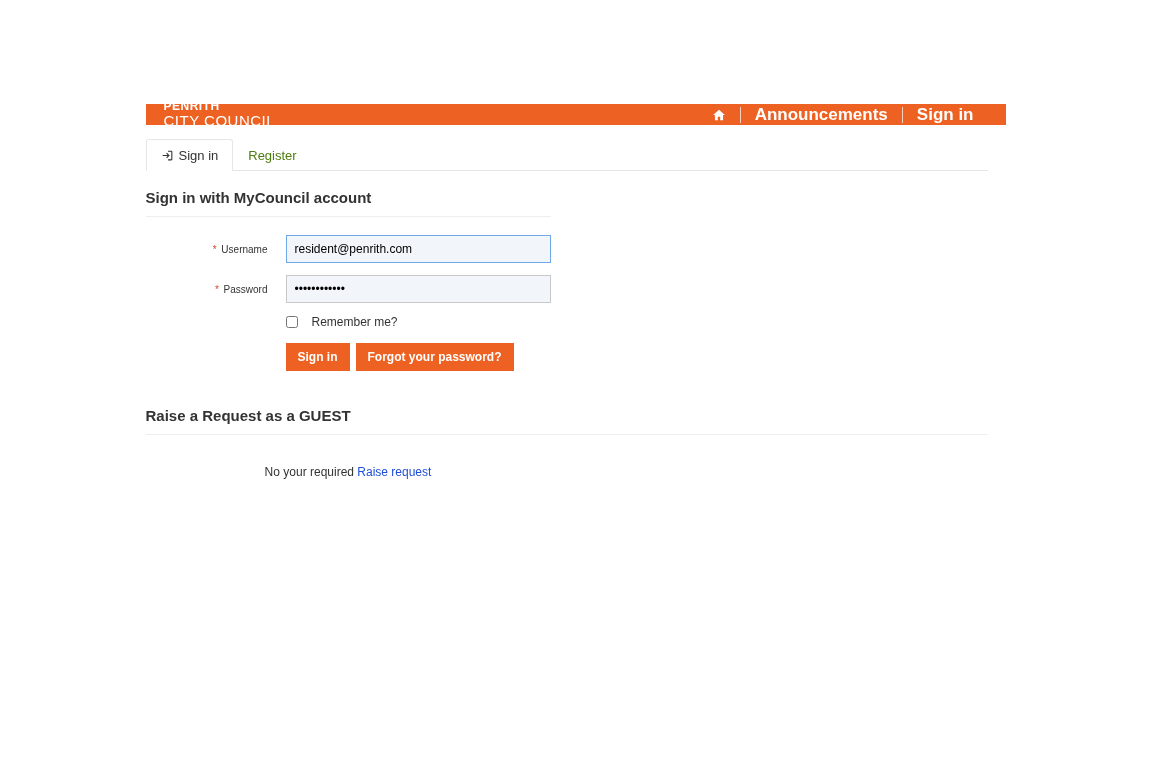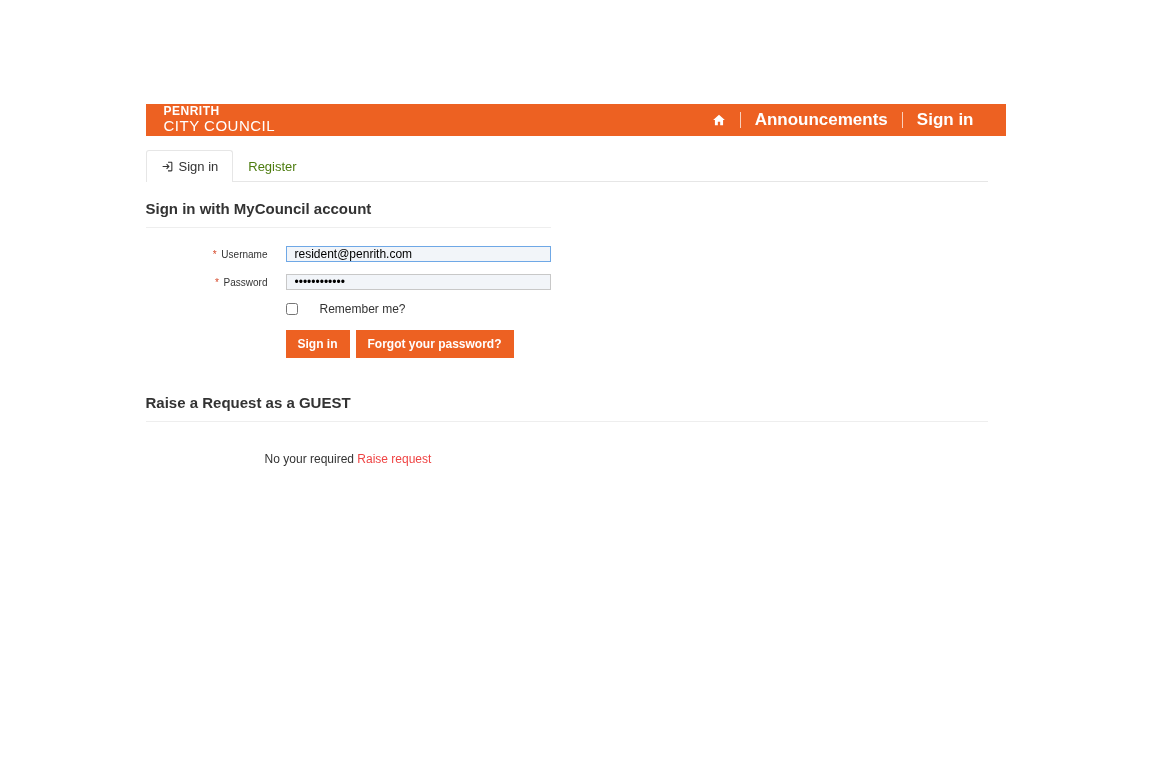--- a/index.html
+++ b/index.html
@@ -1,46 +1,46 @@
 <!DOCTYPE html>
 <html><head>
   <meta charset="utf-8">
   <style>
     * { box-sizing: border-box; margin: 0; padding: 0; }
     body { font-family: Arial, Helvetica, sans-serif; font-size: 13px; color: #333; background: #fff; }
     .page-wrap { width: 860px; margin: 0 auto; padding-top: 104px; }
-    .header-bar { background: #ed6122; height: 32px; display: flex; align-items: center; justify-content: space-between; padding: 0 18px; }
+    .header-bar { background: #ed6122; height: 21px; display: flex; align-items: center; justify-content: space-between; padding: 0 18px; }
     .logo { color: #fff; line-height: 1.1; font-size: 12px; letter-spacing: 0.5px; }
     .logo-top { font-weight: bold; }
     .logo-bottom { font-weight: normal; font-size: 15px; }
     .header-nav { display: flex; align-items: center; }
     .header-nav a { color: #fff; text-decoration: none; font-size: 17px; padding: 0 14px; font-weight: bold; }
     .header-nav .sep { width: 1px; height: 16px; background: rgba(255,255,255,0.7); }
     .header-nav .home-icon svg { width: 14px; height: 14px; fill: #fff; display: block; }
     .content { padding: 0 18px 0 0; }
     .tabs { display: flex; align-items: flex-end; margin-top: 14px; border-bottom: 1px solid #e6e6e6; }
     .tab { display: flex; align-items: center; gap: 5px; padding: 8px 14px; font-size: 13px; cursor: pointer; border: 1px solid transparent; border-bottom: none; margin-bottom: -1px; }
     .tab.active { border-color: #e6e6e6; background: #fff; border-radius: 3px 3px 0 0; color: #333; }
     .tab.inactive { color: #4d7c0f; }
     .tab .tab-icon svg { width: 13px; height: 13px; fill: #333; display: block; }
     .section-heading { font-size: 15px; font-weight: bold; margin-top: 18px; margin-bottom: 10px; }
     .hr { border: none; border-top: 1px solid #eee; margin-bottom: 18px; }
     .form-area { max-width: 405px; }
     .form-row { display: flex; align-items: center; margin-bottom: 12px; }
     .form-label { width: 140px; text-align: right; padding-right: 18px; font-size: 10px; }
     .req { color: #d6492a; margin-right: 2px; }
-    .form-input { flex: 1; height: 16px; border: 1px solid #c8c8c8; background: #f2f5f9; padding: 0 8px; font-size: 12px; outline: none; }
+    .form-input { flex: 1; height: 28px; border: 1px solid #c8c8c8; background: #f2f5f9; padding: 0 8px; font-size: 12px; outline: none; }
     .form-input.focused { border-color: #6fa8e6; }
-    .checkbox-row { display: flex; align-items: center; margin-left: 140px; margin-bottom: 14px; font-size: 12px; gap: 22px; }
+    .checkbox-row { display: flex; align-items: center; margin-left: 140px; margin-bottom: 14px; font-size: 12px; gap: 14px; }
     .checkbox-row input { width: 12px; height: 12px; }
     .button-row { margin-left: 140px; display: flex; gap: 6px; }
     .btn { background: #ed6122; color: #fff; border: none; padding: 7px 12px; font-size: 12px; cursor: pointer; font-weight: bold; }
     .guest-section { margin-top: 36px; }
     .guest-row { text-align: center; font-size: 12px; padding: 12px 0; max-width: 405px; }
-    .guest-row a { color: #ef4444; text-decoration: none; }
+    .guest-row a { color: #1d4ed8; text-decoration: none; }
   </style>
 </head>
 <body>
 
 <div class="page-wrap">
   <div class="header-bar">
     <div class="logo">
       <div class="logo-top">PENRITH</div>
       <div class="logo-bottom">CITY COUNCIL</div>
     </div>

